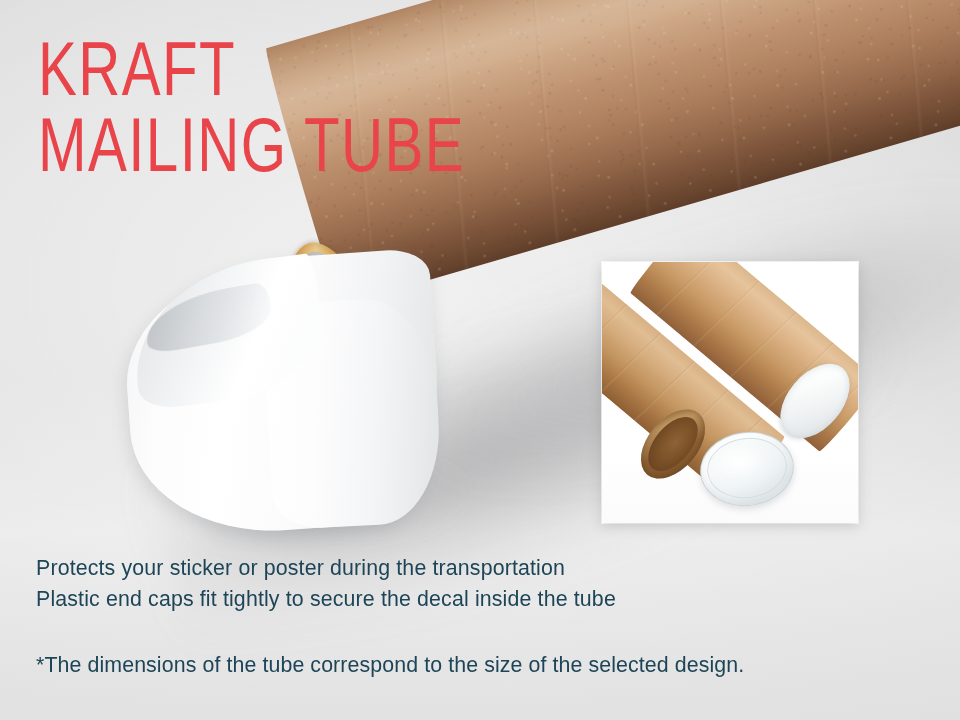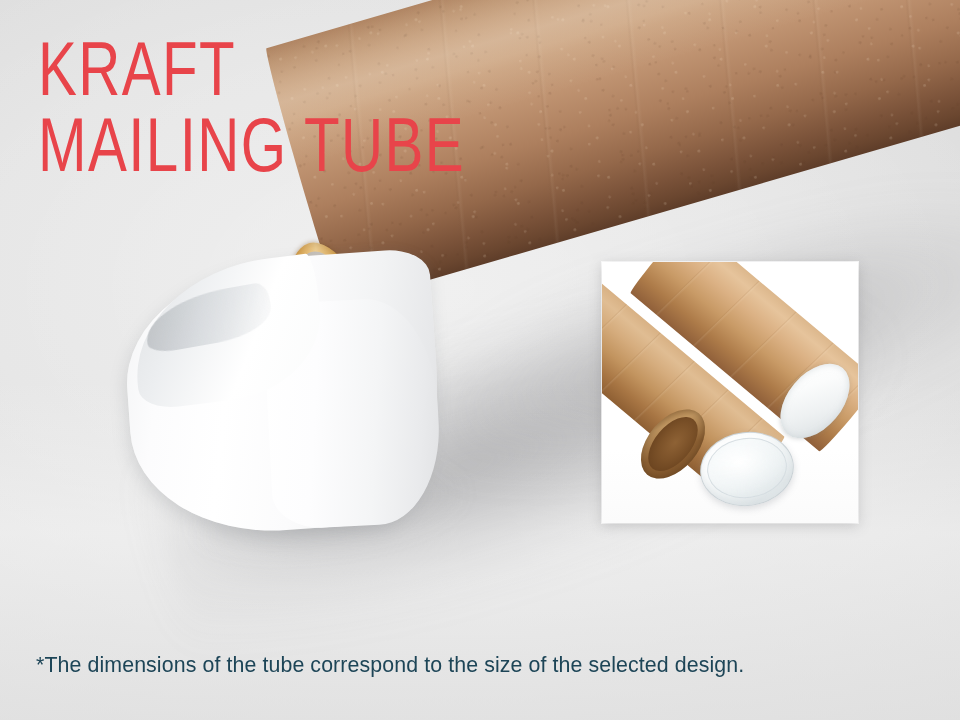--- a/index.html
+++ b/index.html
@@ -461,16 +461,20 @@
     <div class="it-back-mouth-core"></div>
 
     <div class="it-front"></div>
     <div class="it-front-seam"></div>
     <div class="it-front-cap"></div>
 
     <div class="it-loose-cap"></div>
     <div class="it-loose-cap-lip"></div>
   </div>
 
+  <div class="copy copy-block">
+    <div class="copy-line">Protects your sticker or poster during the transportation</div>
+    <div class="copy-line">Plastic end caps fit tightly to secure the decal inside the tube</div>
+  </div>
 
   <div class="copy footnote">*The dimensions of the tube correspond to the size of the selected design.</div>
 
 </div>
 
 </body></html>

